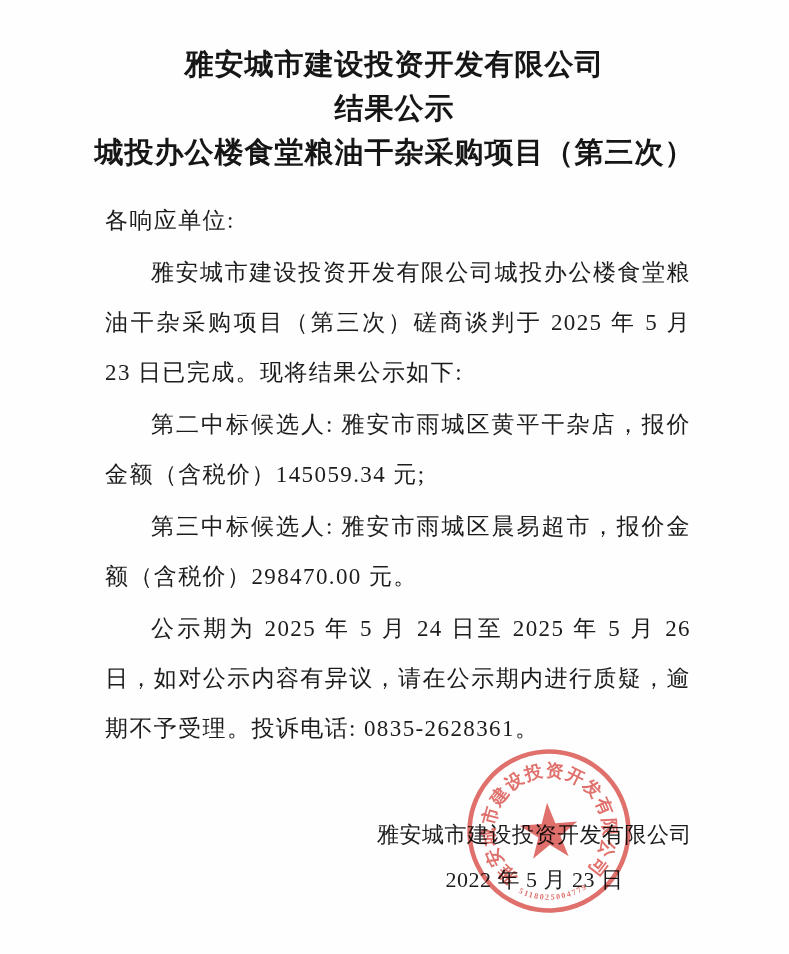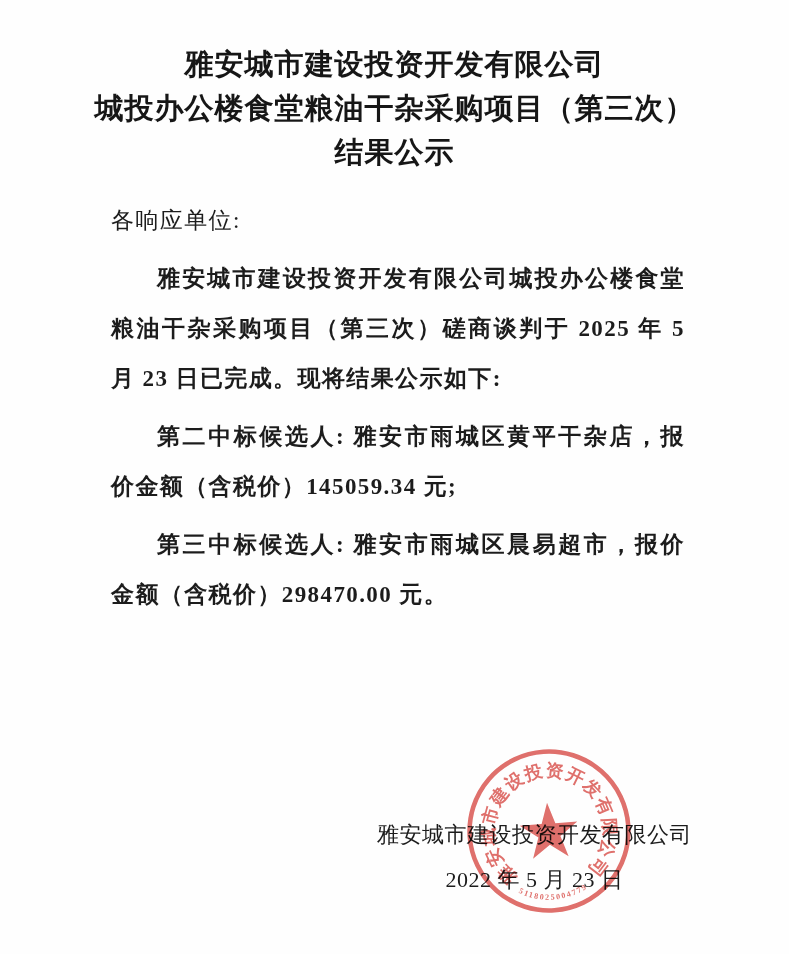--- a/index.html
+++ b/index.html
@@ -28,25 +28,24 @@
   .title-line { display: block; }
   .doc-body {
     margin: 22px 96px 0 103px;
     font-size: 23px;
     line-height: 50px;
     letter-spacing: 1.4px;
     text-align: justify;
     text-justify: inter-ideograph;
   }
   .doc-body p {
-    margin: 8px;
+    margin: 2px;
   }
   .doc-body p.indent {
     text-indent: 2em;
-    font-weight: bold;
   }
   .signature-block {
     position: absolute;
     top: 812px;
     right: 97px;
     text-align: center;
     font-size: 22px;
     line-height: 45px;
     letter-spacing: 0.5px;
     color: #1c1c1c;
@@ -67,29 +66,30 @@
     font-family: "Liberation Serif", "DejaVu Serif", serif;
   }
 </style>
 </head>
 <body>
 
 <div class="page">
 
   <div class="title-block">
     <span class="title-line">雅安城市建设投资开发有限公司</span>
+    <span class="title-line">结果公示</span>
     <span class="title-line">城投办公楼食堂粮油干杂采购项目（第三次）</span>
-    <span class="title-line">结果公示</span>
   </div>
 
   <div class="doc-body">
     <p>各响应单位:</p>
     <p class="indent">雅安城市建设投资开发有限公司城投办公楼食堂粮油干杂采购项目（第三次）磋商谈判于 2025 年 5 月 23 日已完成。现将结果公示如下:</p>
     <p class="indent">第二中标候选人: 雅安市雨城区黄平干杂店，报价金额（含税价）145059.34 元;</p>
     <p class="indent">第三中标候选人: 雅安市雨城区晨易超市，报价金额（含税价）298470.00 元。</p>
+    <p class="indent">公示期为 2025 年 5 月 24 日至 2025 年 5 月 26 日，如对公示内容有异议，请在公示期内进行质疑，逾期不予受理。投诉电话: 0835-2628361。</p>
   </div>
 
   <div class="signature-block">
     <div>雅安城市建设投资开发有限公司</div>
     <div>2022 年 5 月 23 日</div>
   </div>
 
   <svg class="stamp" viewBox="0 0 170 170" xmlns="http://www.w3.org/2000/svg">
     <defs>
       <path id="arcTop" d="M 50.3,126.4 A 54,54 0 1 1 119.7,126.4" fill="none"></path>

